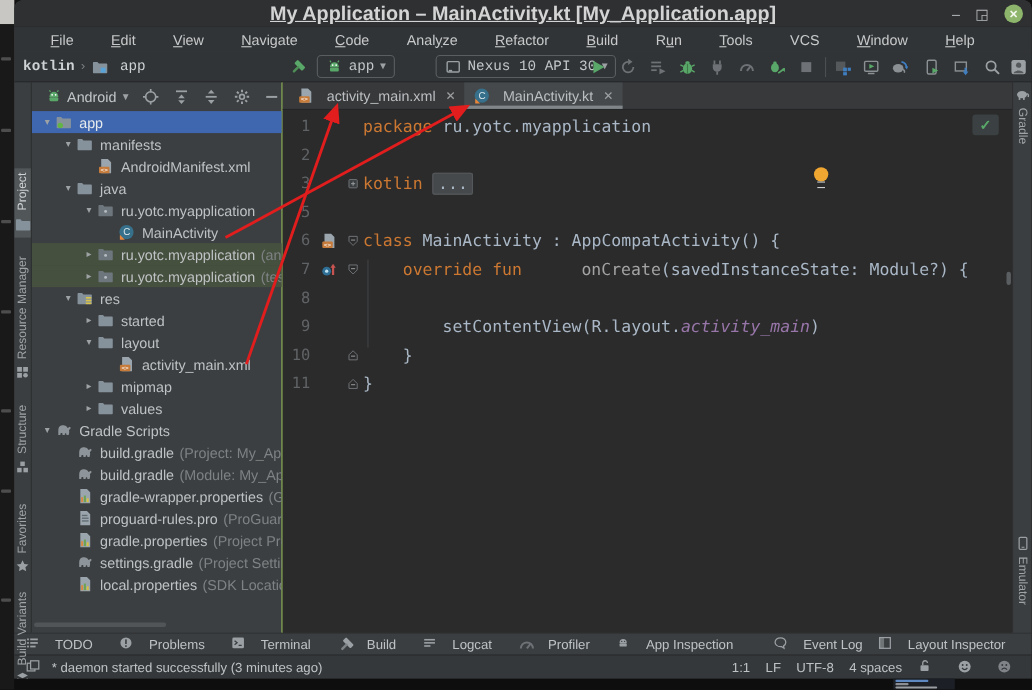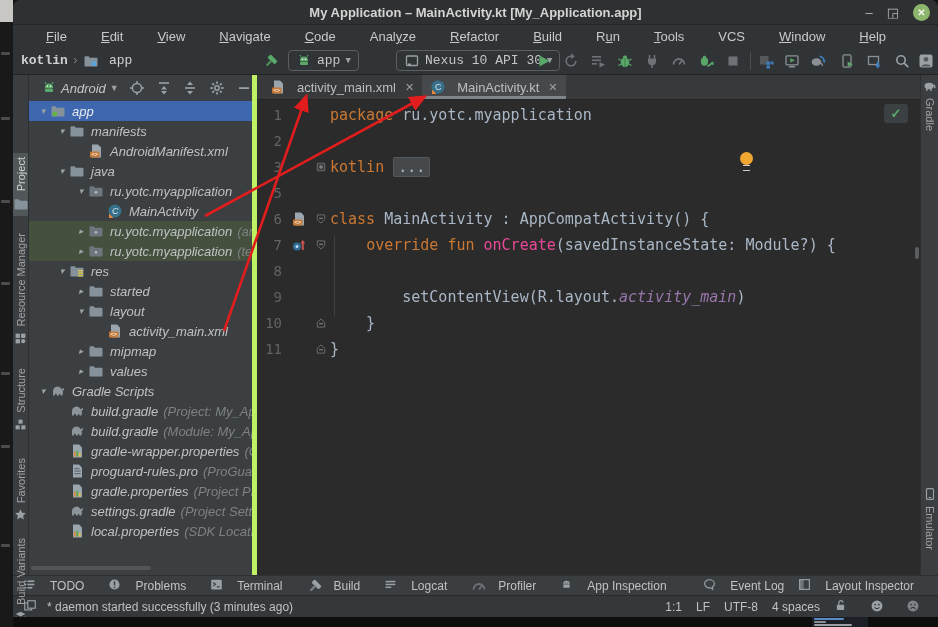--- a/index.html
+++ b/index.html
@@ -10,21 +10,21 @@
 
   
   .bg-top-sliver{left:0;top:0;width:13px;height:22px;background:#c9c7c4;}
   .bg-left{left:0;top:22px;width:13px;height:605px;background:#191919;}
   .frag{position:absolute;left:1px;width:9px;height:3px;background:#8d8d8d;opacity:.45;border-radius:1px;}
 
   
   .window{left:13px;top:0;width:925px;height:617px;background:#3c3f41;border-radius:8px 8px 0 0;overflow:hidden;}
   .titlebar{position:relative;height:25px;background:#2e3032;border-bottom:1px solid #232527;border-radius:8px 8px 0 0;}
   .title{position:absolute;left:0;right:0;top:0;height:25px;line-height:25px;text-align:center;
-         color:#d4d4d4;font-size:13px;font-weight:bold;}
+         color:#d4d4d4;font-size:18px;font-weight:bold;text-decoration:underline;}
   .winbtns{position:absolute;right:8px;top:0;height:25px;display:flex;align-items:center;gap:14px;}
   .wbtn{color:#b9bcbe;font-size:13px;line-height:1;cursor:default;}
   .wclose{width:17px;height:17px;border-radius:50%;background:#8db56b;color:#f2f6ec;font-size:10px;
           display:flex;align-items:center;justify-content:center;font-weight:bold;}
 
   .menubar{height:22px;background:#313436;display:flex;align-items:center;padding-left:6px;}
   .menu-item{padding:0 7px;font-size:13px;color:#c7c9ca;margin-left:20px;}
   .menu-item u{text-decoration:underline;}
 
   .toolbar{position:relative;height:28px;background:#313436;border-bottom:1px solid #222426;font-family:Liberation Mono, monospace;}
@@ -39,21 +39,21 @@
   .main{position:relative;height:500px;display:flex;}
   .stripe{background:#3b3e40;position:relative;}
   .stripe-l{width:16px;border-right:1px solid #2d2f31;}
   .stripe-r{width:18px;border-left:1px solid #2d2f31;}
   .vitem{position:absolute;left:0;width:100%;display:flex;flex-direction:column;align-items:center;gap:5px;}
   .vlabel{writing-mode:vertical-rl;transform:rotate(180deg);font-size:11px;color:#a0a4a7;white-space:nowrap;}
   .vlabel-r{writing-mode:vertical-rl;font-size:11px;color:#a0a4a7;white-space:nowrap;}
   .vitem.active .vlabel{color:#d0d3d5;}
   .vitem.active{background:#515658;padding:4px 0;}
 
-  .project-panel{width:228px;background:#3c3f41;position:relative;overflow:hidden;border-right:5px solid #bef264;font-style:italic;}
+  .project-panel{width:228px;background:#3c3f41;position:relative;overflow:hidden;border-right:1px solid #bef264;}
   .pp-header{height:26px;display:flex;align-items:center;padding-left:12px;gap:4px;font-size:13px;color:#c3c6c8;}
   .pp-header .hicon{width:20px;height:18px;display:flex;align-items:center;justify-content:center;margin-left:6px;}
   .tree{position:absolute;left:0;right:0;top:26px;}
   .trow{height:20px;display:flex;align-items:center;font-size:13px;color:#bfc2c4;white-space:nowrap;overflow:hidden;width:228px;}
   .trow.selected{background:#3f67b0;color:#e8ebee;}
   .trow.hl{background:#46503f;}
   .chev{width:14px;flex:none;text-align:center;color:#9da2a5;font-size:9px;}
   .ti{width:16px;height:16px;flex:none;margin-right:6px;}
   .tdetail{color:#7e8284;margin-left:5px;}
   .hscroll{position:absolute;left:2px;bottom:5px;width:120px;height:4px;border-radius:2px;background:#595d5f;opacity:.75;}
@@ -66,21 +66,21 @@
   .tab .tclose{color:#9da0a2;font-size:11px;margin-left:4px;}
 
   .editor{position:relative;flex:1;background:#2b2b2b;overflow:hidden;}
   .lines{position:absolute;left:0;top:2px;right:0;}
   .cl{height:26px;display:flex;align-items:center;font-family:"DejaVu Sans Mono",monospace;font-size:15px;}
   .ln{width:30px;flex:none;text-align:right;padding-right:5px;color:#606366;font-size:14px;}
   .gslot{width:24px;flex:none;display:flex;align-items:center;justify-content:center;}
   .fslot{width:19px;flex:none;display:flex;align-items:center;justify-content:center;}
   .code{white-space:pre;color:#a9b7c6;}
   .tok-kw{color:#cc7832;}
-  .tok-fn{color:#ec4899;}
+  .tok-fn{color:#a3a3a3;margin-left:45px;}
   .tok-prop{color:#9876aa;font-style:italic;}
   .tok-fold{background:#46494b;border:1px solid #55585a;border-radius:2px;padding:0 4px;color:#a9b7c6;}
   .guide{position:absolute;width:1px;background:#3e4244;}
   .check-widget{position:absolute;right:12px;top:4px;width:24px;height:19px;background:#3b4042;border-radius:3px;
                 display:flex;align-items:center;justify-content:center;color:#59a869;font-size:13px;font-weight:bold;}
   .bulb{position:absolute;width:13px;height:13px;border-radius:50%;background:#f0a732;}
   .bulb::after{content:"";position:absolute;left:3px;top:13px;width:7px;height:4px;
                border-top:1px solid #c9cdd0;border-bottom:1px solid #c9cdd0;}
   .escroll{position:absolute;right:1px;width:4px;height:12px;background:#5a5e60;border-radius:2px;}
 

